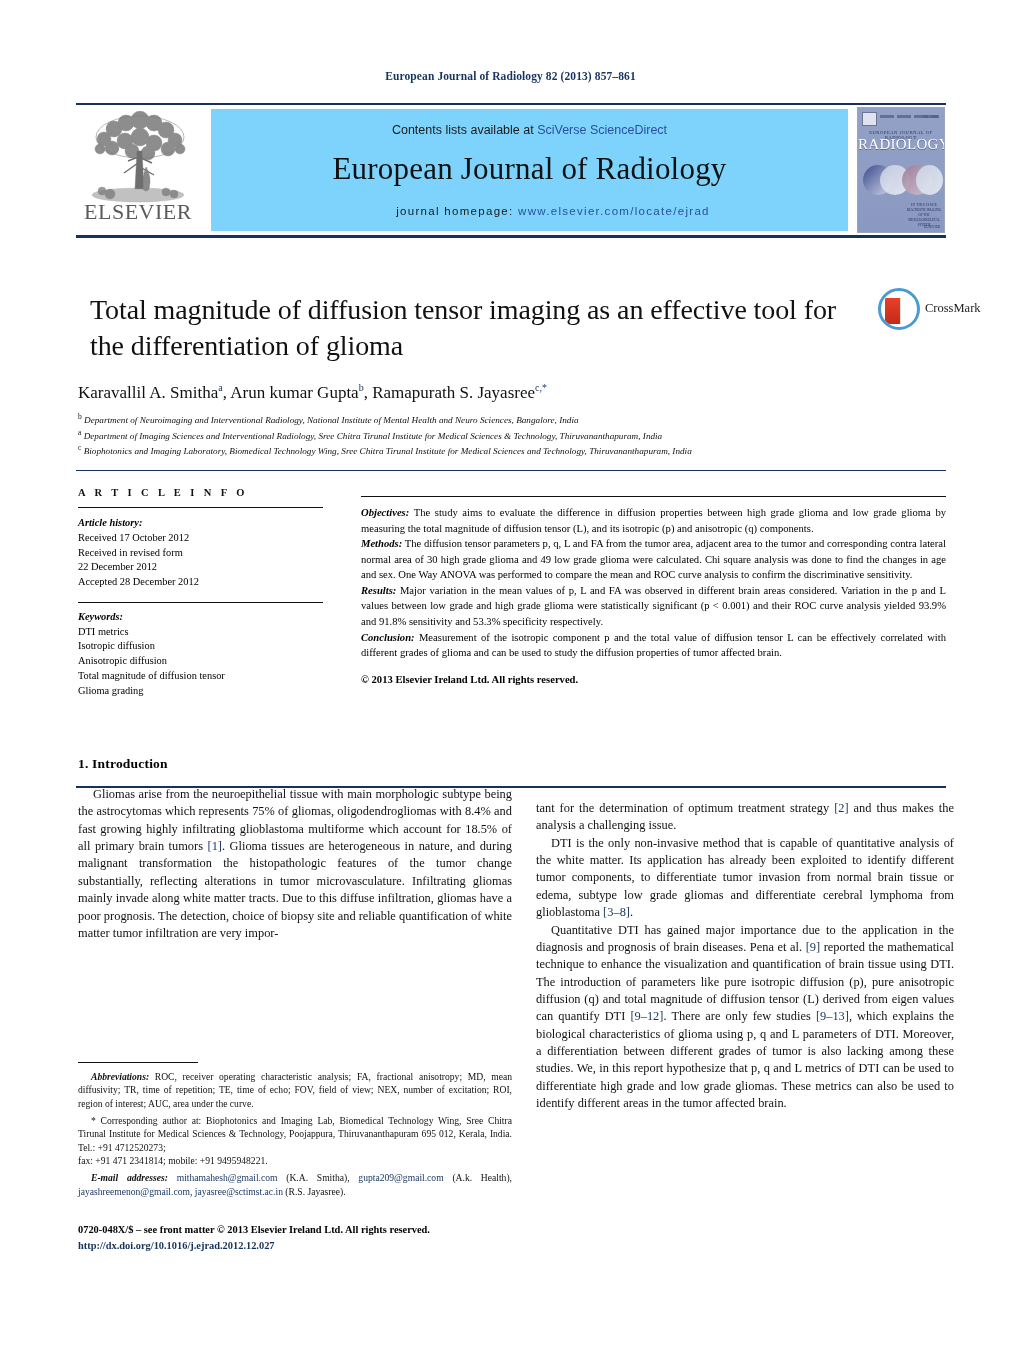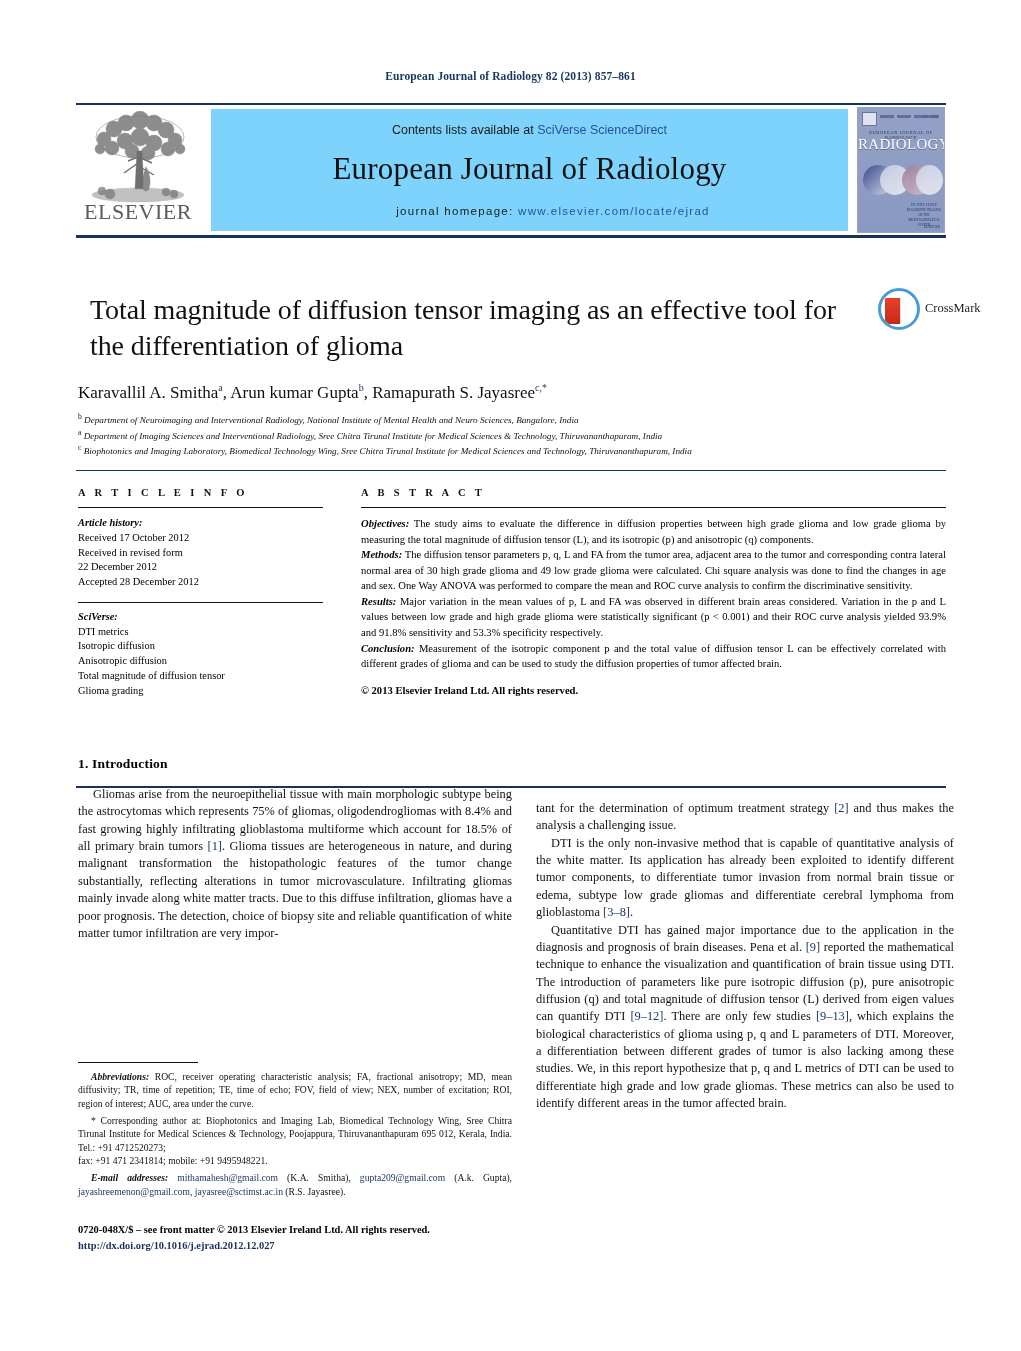--- a/index.html
+++ b/index.html
@@ -460,31 +460,30 @@
     <div class="hr-thin"></div>
     <div class="info-group">
       <div class="it">Article history:</div>
       <div>Received 17 October 2012</div>
       <div>Received in revised form</div>
       <div>22 December 2012</div>
       <div>Accepted 28 December 2012</div>
     </div>
     <div class="hr-thin2"></div>
     <div class="info-group" style="margin-top:2px">
-      <div class="it">SciVerse:</div>
+      <div class="it">Keywords:</div>
       <div>DTI metrics</div>
       <div>Isotropic diffusion</div>
       <div>Anisotropic diffusion</div>
       <div>Total magnitude of diffusion tensor</div>
       <div>Glioma grading</div>
     </div>
   </div>
 
   <div class="abscol">
-    <div class="sec-label">A B S T R A C T</div>
     <div class="hr-thin"></div>
     <div class="abstract-body">
       <p><span class="lead">Objectives:</span><span> The study aims to evaluate the difference in diffusion properties between high grade glioma and low grade glioma by measuring the total magnitude of diffusion tensor (L), and its isotropic (p) and anisotropic (q) components.</span></p>
       <p><span class="lead">Methods:</span><span> The diffusion tensor parameters p, q, L and FA from the tumor area, adjacent area to the tumor and corresponding contra lateral normal area of 30 high grade glioma and 49 low grade glioma were calculated. Chi square analysis was done to find the changes in age and sex. One Way ANOVA was performed to compare the mean and ROC curve analysis to confirm the discriminative sensitivity.</span></p>
       <p><span class="lead">Results:</span><span> Major variation in the mean values of p, L and FA was observed in different brain areas considered. Variation in the p and L values between low grade and high grade glioma were statistically significant (p &lt; 0.001) and their ROC curve analysis yielded 93.9% and 91.8% sensitivity and 53.3% specificity respectively.</span></p>
       <p><span class="lead">Conclusion:</span><span> Measurement of the isotropic component p and the total value of diffusion tensor L can be effectively correlated with different grades of glioma and can be used to study the diffusion properties of tumor affected brain.</span></p>
       <div class="copyright-line">© 2013 Elsevier Ireland Ltd. All rights reserved.</div>
     </div>
   </div>
 
@@ -504,21 +503,21 @@
       <p><span>Quantitative DTI has gained major importance due to the application in the diagnosis and prognosis of brain diseases. Pena et al. </span><span class="ref">[9]</span><span> reported the mathematical technique to enhance the visualization and quantification of brain tissue using DTI. The introduction of parameters like pure isotropic diffusion (p), pure anisotropic diffusion (q) and total magnitude of diffusion tensor (L) derived from eigen values can quantify DTI </span><span class="ref">[9–12]</span><span>. There are only few studies </span><span class="ref">[9–13]</span><span>, which explains the biological characteristics of glioma using p, q and L parameters of DTI. Moreover, a differentiation between different grades of tumor is also lacking among these studies. We, in this report hypothesize that p, q and L metrics of DTI can be used to differentiate high grade and low grade gliomas. These metrics can also be used to identify different areas in the tumor affected brain.</span></p>
     </div>
   </div>
 
   <div class="fn-rule"></div>
   <div class="footnotes">
     <p class="fn-indent"><span class="lead-it">Abbreviations:</span><span>  ROC, receiver operating characteristic analysis; FA, fractional anisotropy; MD, mean diffusivity; TR, time of repetition; TE, time of echo; FOV, field of view; NEX, number of excitation; ROI, region of interest; AUC, area under the curve.</span></p>
     <p class="fn-indent" style="margin-top:4px"><span>* Corresponding author at: Biophotonics and Imaging Lab, Biomedical Technology Wing, Sree Chitra Tirunal Institute for Medical Sciences &amp; Technology, Poojappura, Thiruvananthapuram 695 012, Kerala, India. Tel.: +91 4712520273;</span></p>
     <p><span>fax: +91 471 2341814; mobile: +91 9495948221.</span></p>
     <p class="fn-indent" style="margin-top:4px"><span class="lead-it">E-mail addresses:</span>
-      <span class="mail">mithamahesh@gmail.com</span><span> (K.A. Smitha), </span><span class="mail">gupta209@gmail.com</span><span> (A.k. Gupta), </span><span class="mail">jayashreemenon@gmail.com</span><span>, </span><span class="mail">jayasree@sctimst.ac.in</span><span> (R.S. Jayasree).</span></p>
+      <span class="mail">mithamahesh@gmail.com</span><span> (K.A. Smitha), </span><span class="mail">gupta209@gmail.com</span><span> (A.k. Health), </span><span class="mail">jayashreemenon@gmail.com</span><span>, </span><span class="mail">jayasree@sctimst.ac.in</span><span> (R.S. Jayasree).</span></p>
   </div>
 
   <div class="imprint">
     <div>0720-048X/$ – see front matter © 2013 Elsevier Ireland Ltd. All rights reserved.</div>
     <div class="doi">http://dx.doi.org/10.1016/j.ejrad.2012.12.027</div>
   </div>
 
 </div>
 
 </body></html>

